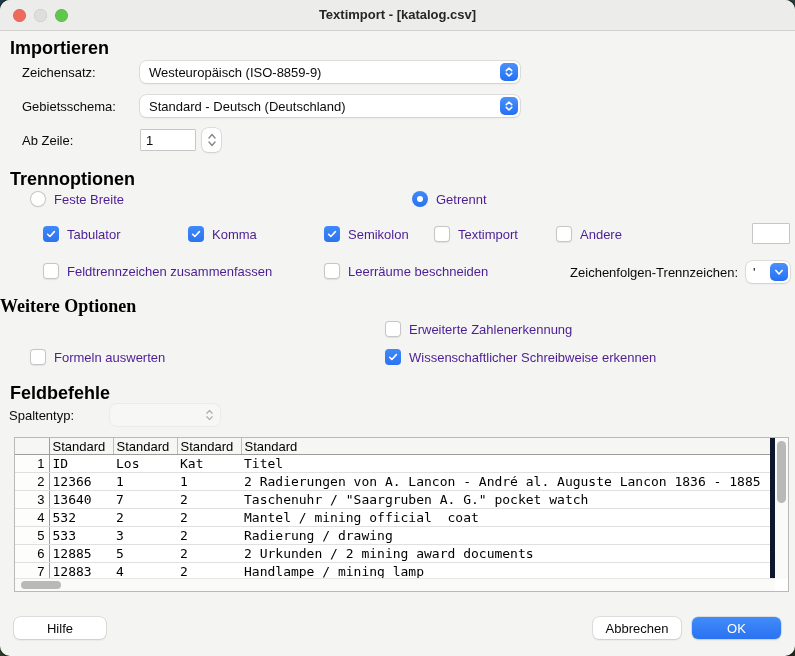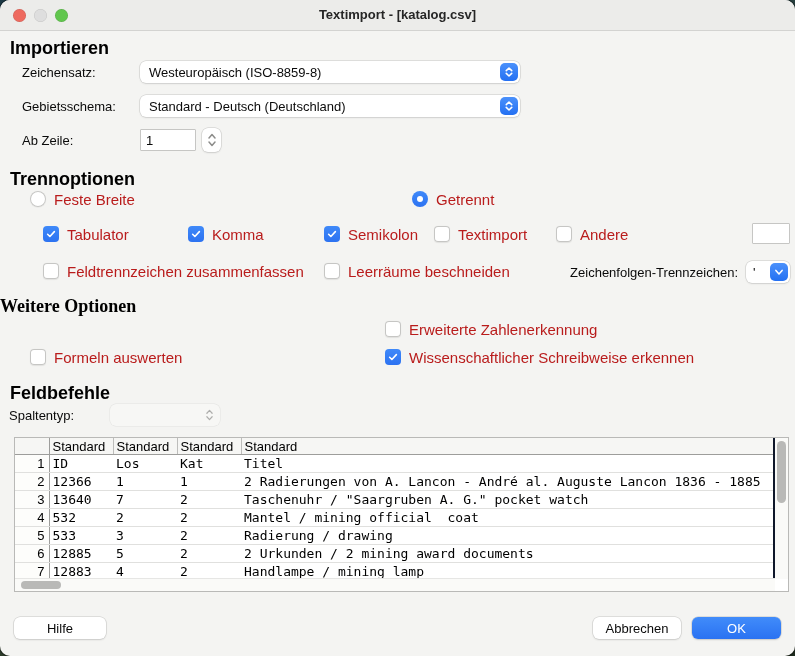--- a/index.html
+++ b/index.html
@@ -32,36 +32,36 @@
   .dd-btn{position:absolute;right:2px;top:2px;width:18px;height:18px;border-radius:5px;
     background:linear-gradient(#4b91fb,#2470f2);display:flex;align-items:center;justify-content:center;}
   .dropdown.disabled{background:#f7f7f5;box-shadow:0 0 0 .5px #e1e1df;}
   
   .field{position:absolute;background:#fff;border:1px solid #c6c6c4;box-sizing:border-box;
     font-size:13px;color:#0a0a0a;display:flex;align-items:center;padding-left:5px;border-radius:1px;}
   .stepper{position:absolute;width:19px;height:24px;background:#fff;border-radius:6px;
     box-shadow:0 0 0 .5px #c7c7c5,0 1px 2px rgba(0,0,0,.12);
     display:flex;flex-direction:column;align-items:center;justify-content:center;}
   
-  .opt{position:absolute;display:flex;align-items:center;gap:8px;font-size:15px;color:#b91c1c;height:16px;}
+  .opt{position:absolute;display:flex;align-items:center;gap:8px;font-size:13px;color:#4c1d95;height:16px;}
   .cb{width:16px;height:16px;border-radius:4px;flex:0 0 auto;display:flex;align-items:center;justify-content:center;}
   .cb.off{background:#fff;box-shadow:inset 0 0 0 1px #c6c6c4,0 .5px 1px rgba(0,0,0,.08);}
   .cb.on{background:linear-gradient(#3f89f9,#2c72f1);}
   .radio{width:16px;height:16px;border-radius:50%;flex:0 0 auto;display:flex;align-items:center;justify-content:center;}
   .radio.off{background:#fff;box-shadow:inset 0 0 0 1px #c6c6c4,0 .5px 1px rgba(0,0,0,.08);}
   .radio.on{background:linear-gradient(#3f89f9,#2c72f1);}
   .radio .dot{width:6px;height:6px;border-radius:50%;background:#fff;}
   
   .combo{position:absolute;height:22px;background:#fff;border-radius:6px;
     box-shadow:0 0 0 .5px #c7c7c5,0 1px 2px rgba(0,0,0,.10);
     display:flex;align-items:center;font-size:13px;padding-left:7px;box-sizing:border-box;}
   
   .preview{position:absolute;left:14px;top:437px;width:775px;height:155px;background:#fff;
     border:1px solid #b9b9b7;box-sizing:border-box;}
-  .tbl-clip{position:absolute;left:0;top:0;right:13px;bottom:12px;overflow:hidden;border-right:2px solid #0f172a;}
+  .tbl-clip{position:absolute;left:0;top:0;right:13px;bottom:12px;overflow:hidden;border-right:5px solid #0f172a;}
   table.tbl{border-collapse:collapse;table-layout:fixed;width:760px;}
   table.tbl th{font:13px "Liberation Sans",sans-serif;font-weight:normal;text-align:left;
     background:#f6f6f4;border-right:1px solid #bdbdbb;border-bottom:1px solid #9d9d9b;
     height:16px;padding:0 0 0 3px;overflow:hidden;white-space:pre;}
   table.tbl th.c0{border-right:1px solid #9d9d9b;}
   table.tbl td{font:13px "DejaVu Sans Mono",monospace;height:17px;padding:0 0 0 3px;
     border-bottom:1px solid #e0e0de;overflow:hidden;white-space:pre;color:#000;}
   table.tbl td.c0{font-family:"Liberation Sans",sans-serif;text-align:right;padding:0 4px 0 0;
     border-right:1px solid #9d9d9b;background:#fdfdfb;}
   .col-n{width:34px;} .col-a{width:64px;}
@@ -88,21 +88,21 @@
       <span class="light yellow"></span>
       <span class="light green"></span>
     </div>
     <div class="title">Textimport - [katalog.csv]</div>
   </div>
 
   <div class="heading" style="left:10px;top:38px;">Importieren</div>
 
   <div class="lbl" style="left:22px;top:65px;">Zeichensatz:</div>
   <div class="dropdown" style="left:140px;top:61px;width:380px;">
-    <span>Westeuropäisch (ISO-8859-8)</span>
+    <span>Westeuropäisch (ISO-8859-9)</span>
     <span class="dd-btn">
       <svg width="14" height="14" viewBox="0 0 18 18">
           <path d="M5.5 7.2 L9 3.8 L12.5 7.2 M5.5 10.8 L9 14.2 L12.5 10.8" fill="none" stroke="#fff" stroke-width="2" stroke-linecap="round" stroke-linejoin="round"></path>
         </svg>
     </span>
   </div>
 
   <div class="lbl" style="left:22px;top:99px;">Gebietsschema:</div>
   <div class="dropdown" style="left:140px;top:95px;width:380px;">
     <span>Standard - Deutsch (Deutschland)</span>

